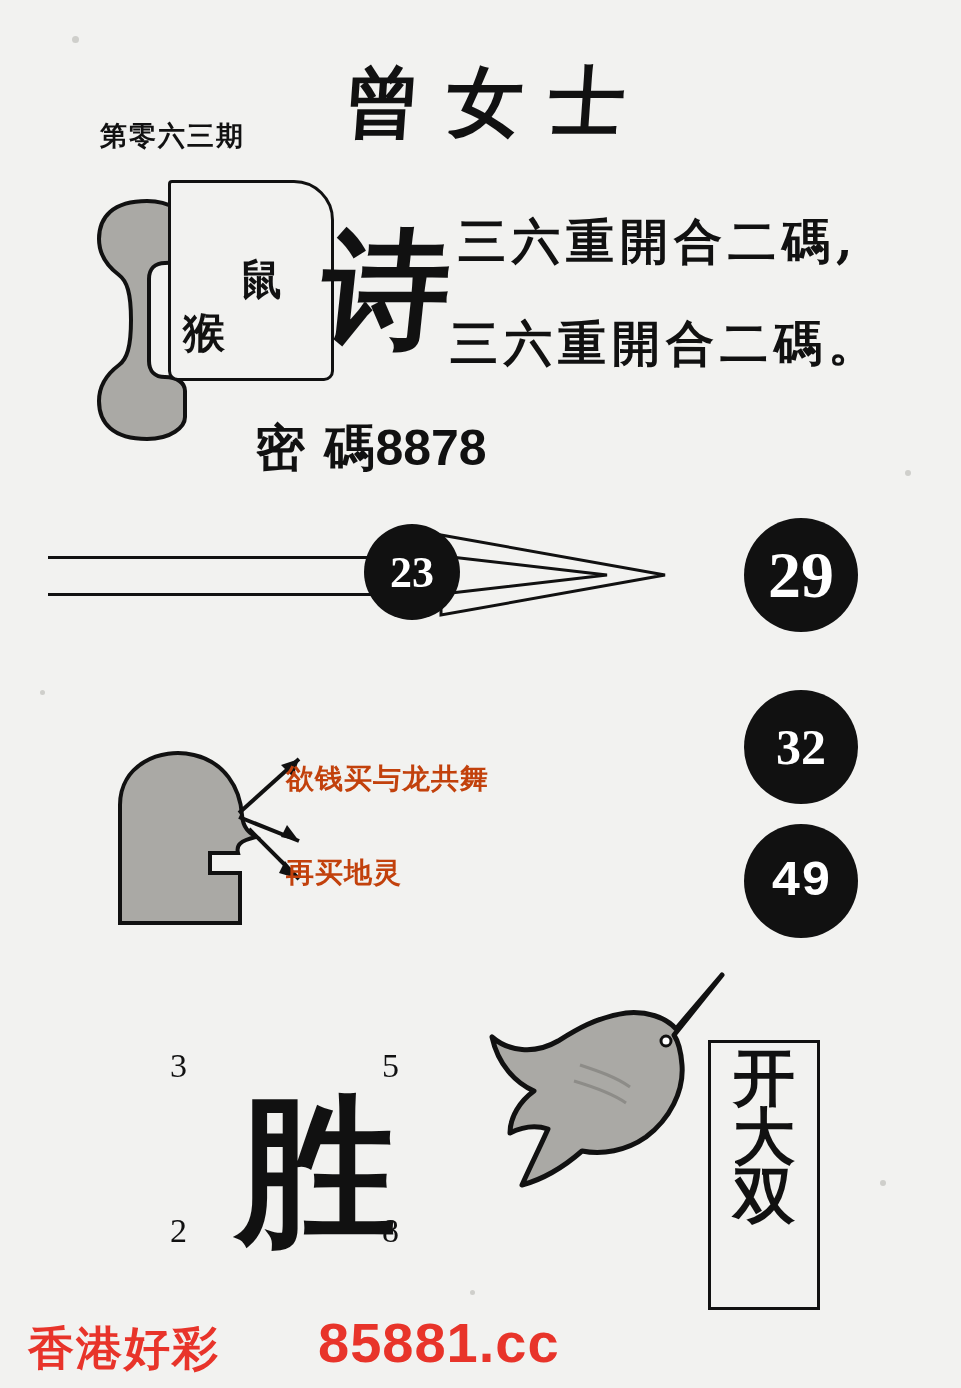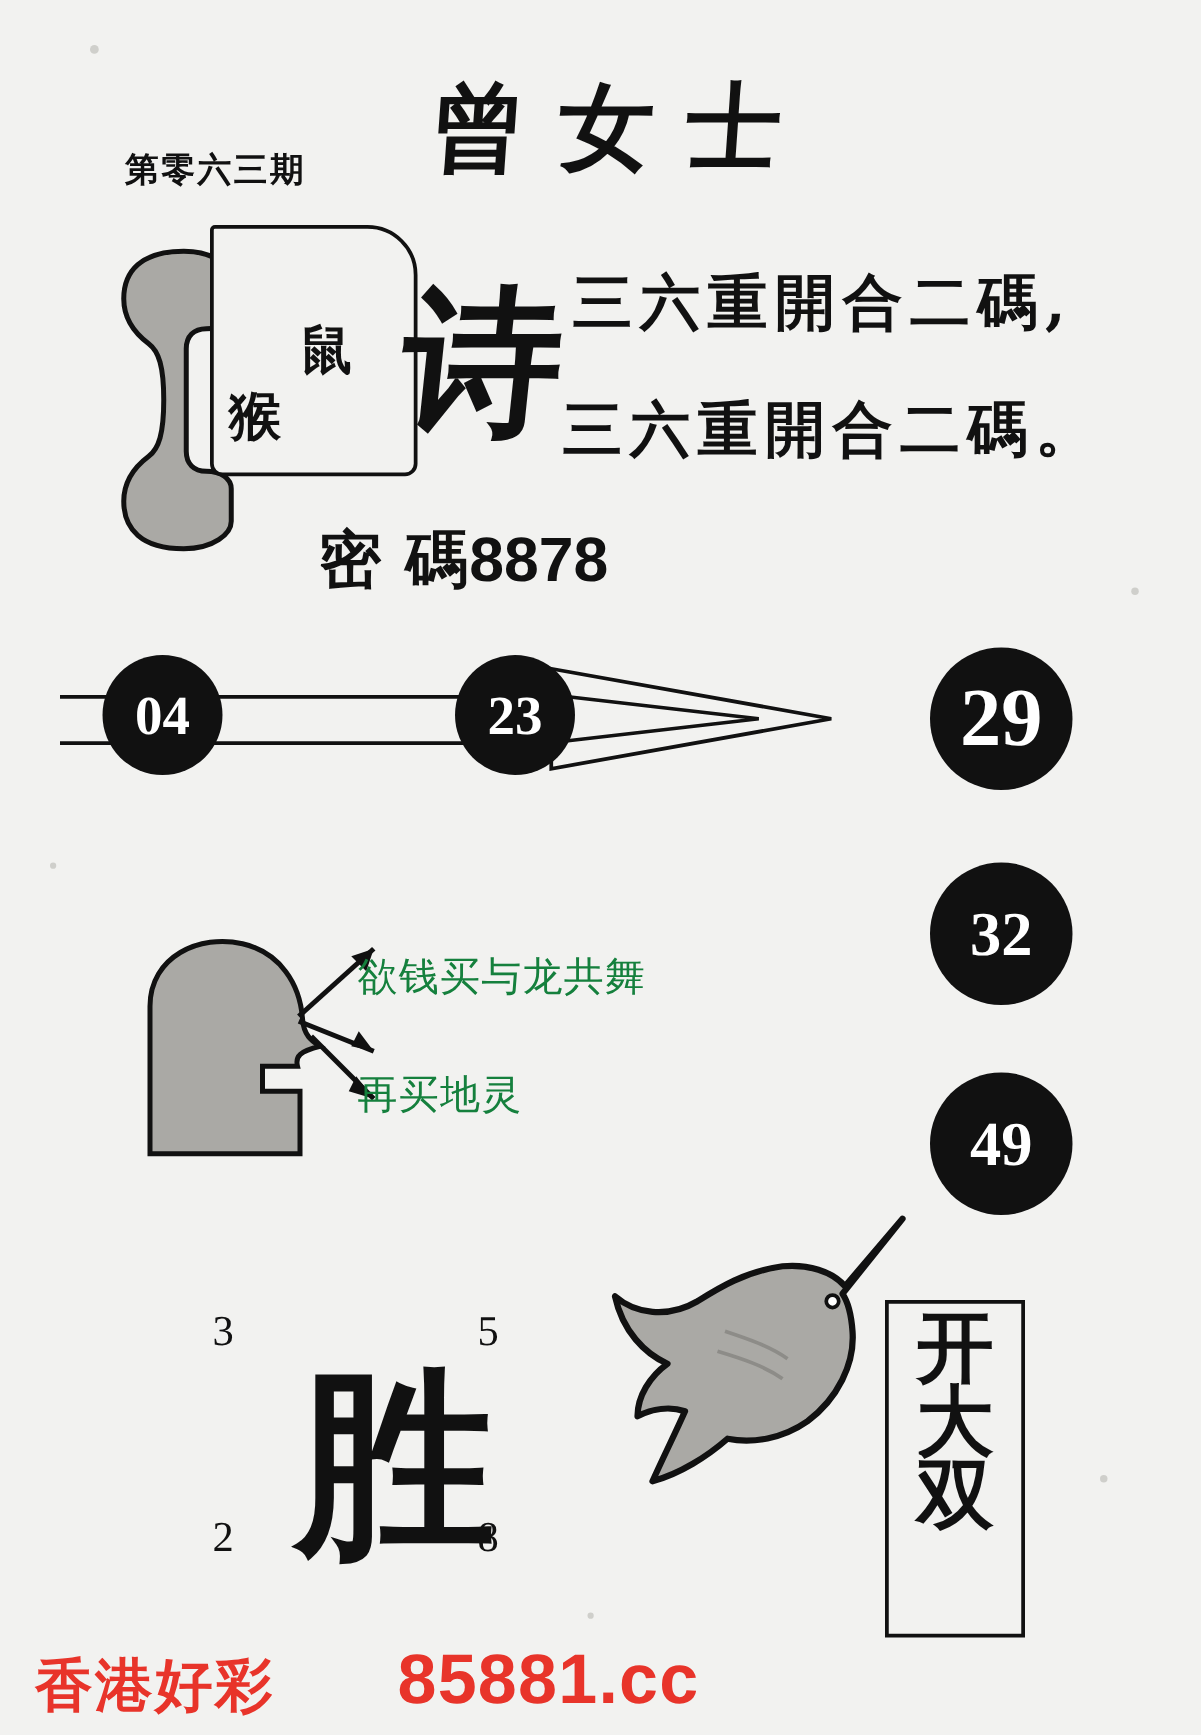--- a/index.html
+++ b/index.html
@@ -86,27 +86,27 @@
     color:#fff;
     display:flex;align-items:center;justify-content:center;
     font-size:44px;font-weight:bold;
     font-family:"Liberation Serif", serif;
   }
   .ball.b1{left:82px;top:524px;}
   .ball.b2{left:212px;top:524px;}
   .ball.b3{left:364px;top:524px;}
   .ball.r1{left:744px;top:518px;width:114px;height:114px;font-size:66px;}
   .ball.r2{left:744px;top:690px;width:114px;height:114px;font-size:50px;}
-  .ball.r3{left:744px;top:858px;width:114px;height:114px;font-size:50px;}
+  .ball.r3{left:744px;top:824px;width:114px;height:114px;font-size:50px;font-family:Liberation Mono, monospace;}
   
   .head-svg{position:absolute;left:90px;top:745px;width:200px;height:190px;}
   .arrows{position:absolute;left:235px;top:755px;width:80px;height:140px;}
   .phrase{
     position:absolute;
-    font-size:32px;font-weight:normal;color:#15803d;
+    font-size:28px;font-weight:bold;color:#c2410c;
     font-family:"DejaVu Serif", serif;
     letter-spacing:1px;
   }
   .phrase1{left:286px;top:760px;}
   .phrase2{left:286px;top:830px;margin-top:24px;}
   
   .bigchar{
     position:absolute;left:236px;top:1065px;
     font-size:160px;font-weight:bold;color:#111;
     font-family:"DejaVu Serif", serif;
@@ -176,21 +176,20 @@
   <div class="password">
     <span>密 碼</span><span class="digits">8878</span>
   </div>
 
   <div class="bar"></div>
   <svg class="arrowhead" viewBox="0 0 235 100">
     <path d="M4 10 L228 50 L4 90 Z" fill="#f2f2f0" stroke="#111" stroke-width="3"></path>
     <path d="M14 32 L170 50 L14 68" fill="none" stroke="#111" stroke-width="3"></path>
   </svg>
 
-  <div class="ball b1">04</div>
   <div class="ball b3">23</div>
 
   <div class="ball r1">29</div>
   <div class="ball r2">32</div>
   <div class="ball r3">49</div>
 
   <svg class="head-svg" viewBox="0 0 200 190">
     <path d="M30 60 C30 20 70 2 104 10 C134 17 150 42 152 70 C153 84 160 88 166 92 C150 96 146 100 148 108 L120 108 L120 128 L150 128 L150 178 L30 178 Z" fill="#aaa9a5" stroke="#111" stroke-width="4"></path>
   </svg>
   <svg class="arrows" viewBox="0 0 80 140">

